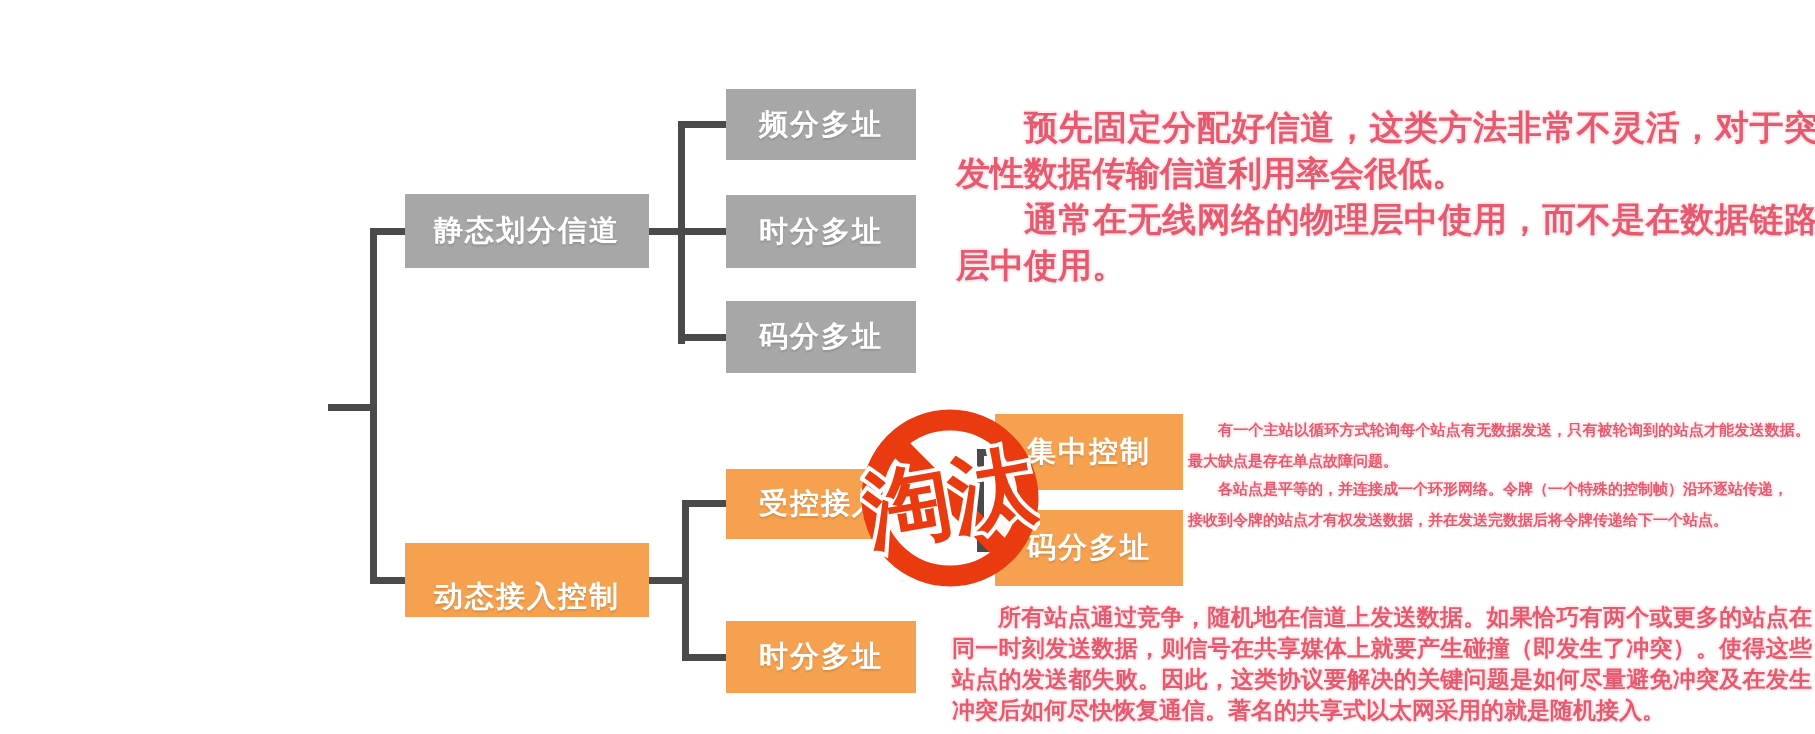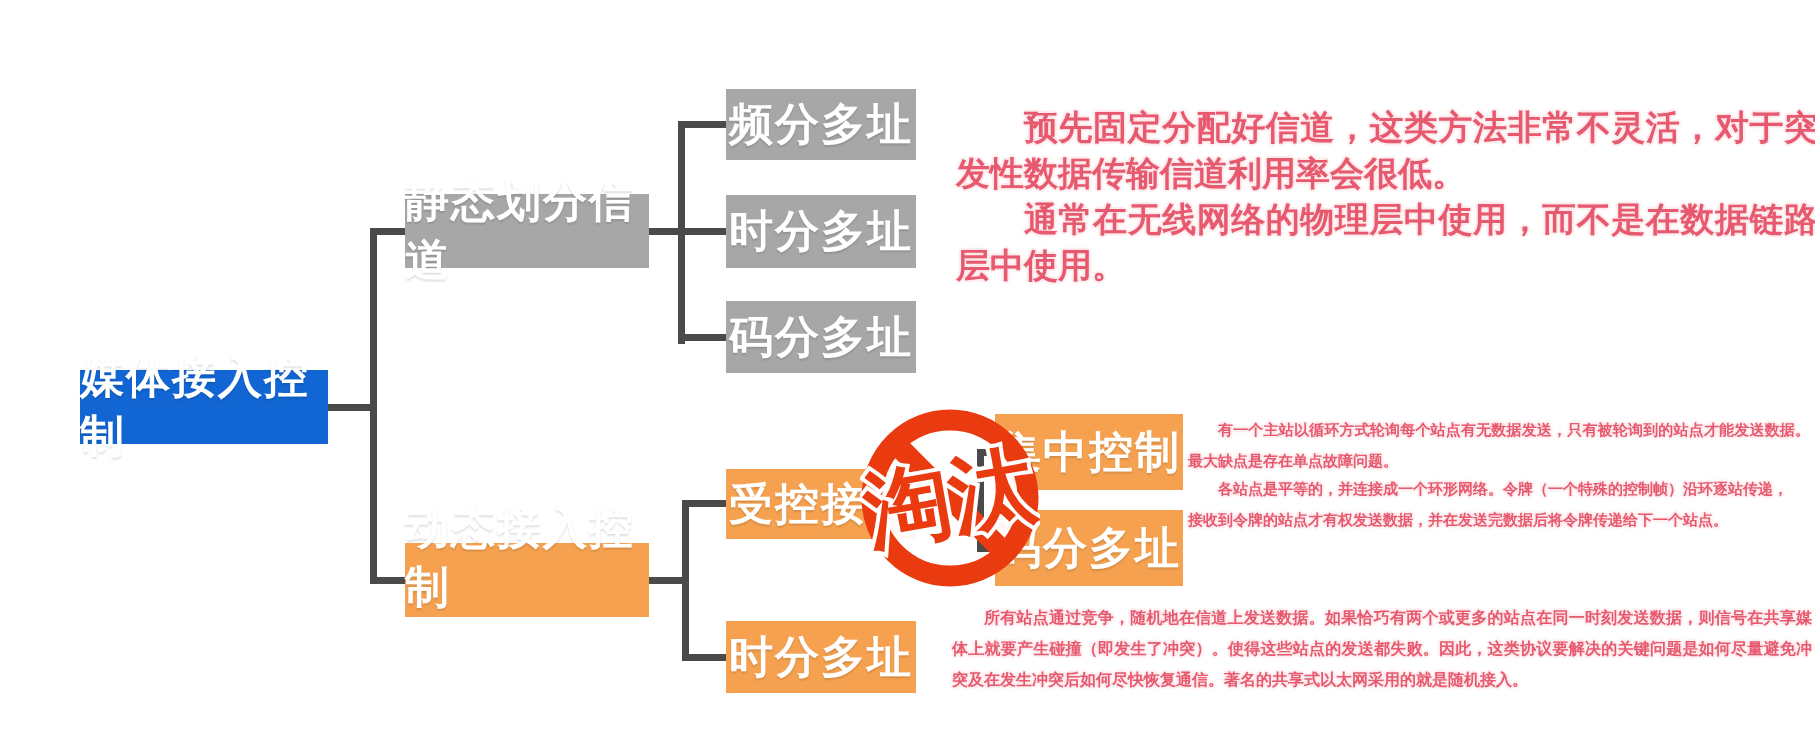--- a/index.html
+++ b/index.html
@@ -1,39 +1,39 @@
 <!DOCTYPE html>
 <html style="--node-blue: #1166d4; --node-gray: #a7a7a7; --node-orange: #f5a14f; --connector: #4a4a4a; --stamp-red: #ea3b10; --note-pink: #e7596e;"><head>
 <meta charset="utf-8">
 <style>
   html,body{margin:0;padding:0;background:#fff;}
   .canvas{position:relative;width:1815px;height:734px;background:#ffffff;overflow:hidden;
           font-family:"Liberation Sans","DejaVu Sans",sans-serif;}
   
   .node{position:absolute;display:flex;align-items:center;justify-content:center;
-        color:#fff;font-weight:bold;font-size:44px;letter-spacing:2px;z-index:1;
+        color:#fff;font-weight:bold;font-size:29px;letter-spacing:2px;z-index:1;
         text-shadow:0 2px 2px rgba(0,0,0,0.12);}
   .node.blue{background:var(--node-blue);}
   .node.gray{background:var(--node-gray);}
   .node.orange{background:var(--node-orange);}
   
   .conn{position:absolute;background:var(--connector);z-index:1;}
   .conn.over{z-index:3;}
   
   .stamp-base{position:absolute;left:860px;top:408px;z-index:2;}
   .stamp-top{position:absolute;left:860px;top:408px;z-index:4;}
   .stamp-top text{font-family:"Liberation Sans","DejaVu Sans",sans-serif;font-weight:bold;
                   font-size:86px;paint-order:stroke;stroke:#ffffff;stroke-width:8px;
                   fill:var(--stamp-red);}
   
   .note{position:absolute;color:var(--note-pink);font-weight:bold;text-align:justify;z-index:1;
         text-shadow:-2px 0 2px #fde8ea,2px 0 2px #fde8ea,0 -2px 2px #fde8ea,0 2px 2px #fde8ea;}
   .note p{margin:0;text-indent:2em;}
   .note-lg{font-size:34px;line-height:46px;}
-  .note-md{font-size:16px;line-height:31px;}
+  .note-md{font-size:23px;line-height:31px;}
   .note-sm{font-size:15px;line-height:31px;}
 </style>
 </head>
 <body>
 
 <div class="canvas">
 
   <div class="conn" style="left:328px;top:404px;width:48px;height:7px;"></div>
   <div class="conn" style="left:370px;top:228px;width:7px;height:356px;"></div>
   <div class="conn" style="left:370px;top:228px;width:35px;height:7px;"></div>
@@ -47,23 +47,20 @@
   <div class="conn" style="left:649px;top:577px;width:36px;height:7px;"></div>
   <div class="conn" style="left:682px;top:500px;width:7px;height:161px;"></div>
   <div class="conn" style="left:682px;top:500px;width:44px;height:7px;"></div>
   <div class="conn" style="left:682px;top:654px;width:44px;height:7px;"></div>
 
   <div class="conn over" style="left:916px;top:500px;width:67px;height:7px;"></div>
   <div class="conn over" style="left:977px;top:449px;width:7px;height:102px;"></div>
   <div class="conn over" style="left:977px;top:449px;width:22px;height:7px;"></div>
   <div class="conn over" style="left:977px;top:545px;width:22px;height:7px;"></div>
 
-  <div class="node blue" style="left:80px;top:370px;width:248px;height:74px;">
-      <span>媒体接入控制</span>
-    </div>
   <div class="node gray" style="left:405px;top:194px;width:244px;height:74px;">
       <span>静态划分信道</span>
     </div>
   <div class="node gray" style="left:726px;top:89px;width:190px;height:71px;">
       <span>频分多址</span>
     </div>
   <div class="node gray" style="left:726px;top:195px;width:190px;height:73px;">
       <span>时分多址</span>
     </div>
   <div class="node gray" style="left:726px;top:301px;width:190px;height:72px;">

